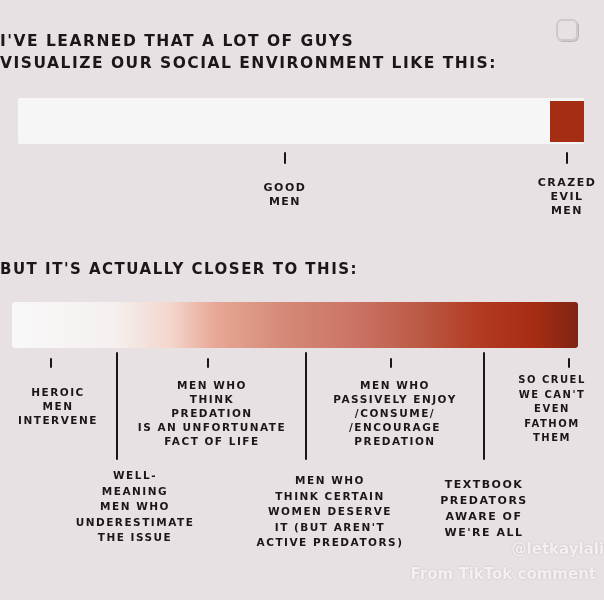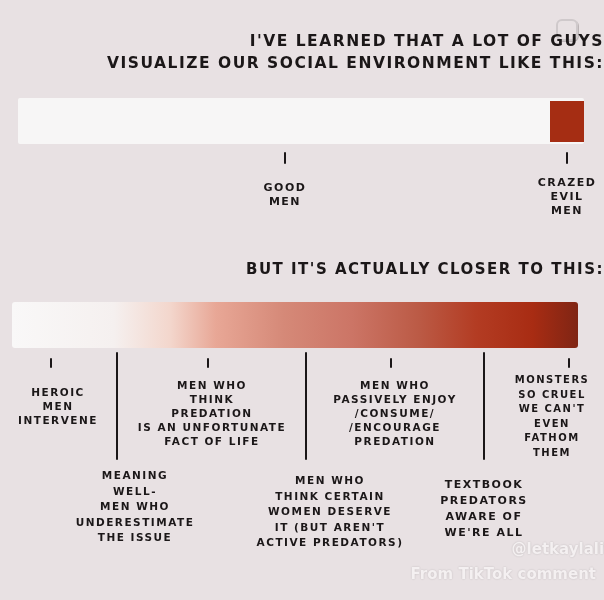--- a/index.html
+++ b/index.html
@@ -5,21 +5,21 @@
   html, body { margin: 0; padding: 0; }
   body {
     width: 604px; height: 600px; overflow: hidden;
     background: #e8e1e3;
     font-family: "DejaVu Sans", sans-serif;
     color: #1b1718;
     position: relative;
   }
   .hand { font-family: "DejaVu Sans", sans-serif; font-weight: 600; letter-spacing: 1.5px; text-transform: uppercase; }
   .abs { position: absolute; }
-  .title { left: 0; width: 604px; text-align: right; font-size: 15.5px; line-height: 22px; }
+  .title { left: 0; width: 604px; text-align: left; font-size: 15.5px; line-height: 22px; }
   .corner-box {
     left: 556px; top: 19px; width: 22px; height: 22px;
     border: 2px solid #cfc9cb; border-radius: 6px; box-sizing: border-box;
     box-shadow: 1px 1px 0 #bbb4b6;
   }
   .bar1 {
     left: 18px; top: 98px; width: 566px; height: 46px;
     background: #f7f6f6; border-radius: 2px;
   }
   .bar1-red {
@@ -90,31 +90,30 @@
   <div>FACT OF LIFE</div>
 </div>
 <div class="abs label hand" style="left:312px;top:378px;width:166px;font-size:10.5px">
   <div>MEN WHO</div>
   <div>PASSIVELY ENJOY</div>
   <div>/CONSUME/</div>
   <div>/ENCOURAGE</div>
   <div>PREDATION</div>
 </div>
 <div class="abs label hand" style="left:500px;top:373px;width:104px;font-size:10px;line-height:14.5px">
-  <div>MONSTERS</div>
   <div>SO CRUEL</div>
   <div>WE CAN'T</div>
   <div>EVEN</div>
   <div>FATHOM</div>
   <div>THEM</div>
 </div>
 
 <div class="abs label hand" style="left:50px;top:468px;width:170px;font-size:10.5px;line-height:15.5px">
+  <div>WELL-</div>
   <div>MEANING</div>
-  <div>WELL-</div>
   <div>MEN WHO</div>
   <div>UNDERESTIMATE</div>
   <div>THE ISSUE</div>
 </div>
 <div class="abs label hand" style="left:236px;top:473px;width:188px;font-size:10.5px;line-height:15.5px">
   <div>MEN WHO</div>
   <div>THINK CERTAIN</div>
   <div>WOMEN DESERVE</div>
   <div>IT (BUT AREN'T</div>
   <div>ACTIVE PREDATORS)</div>

